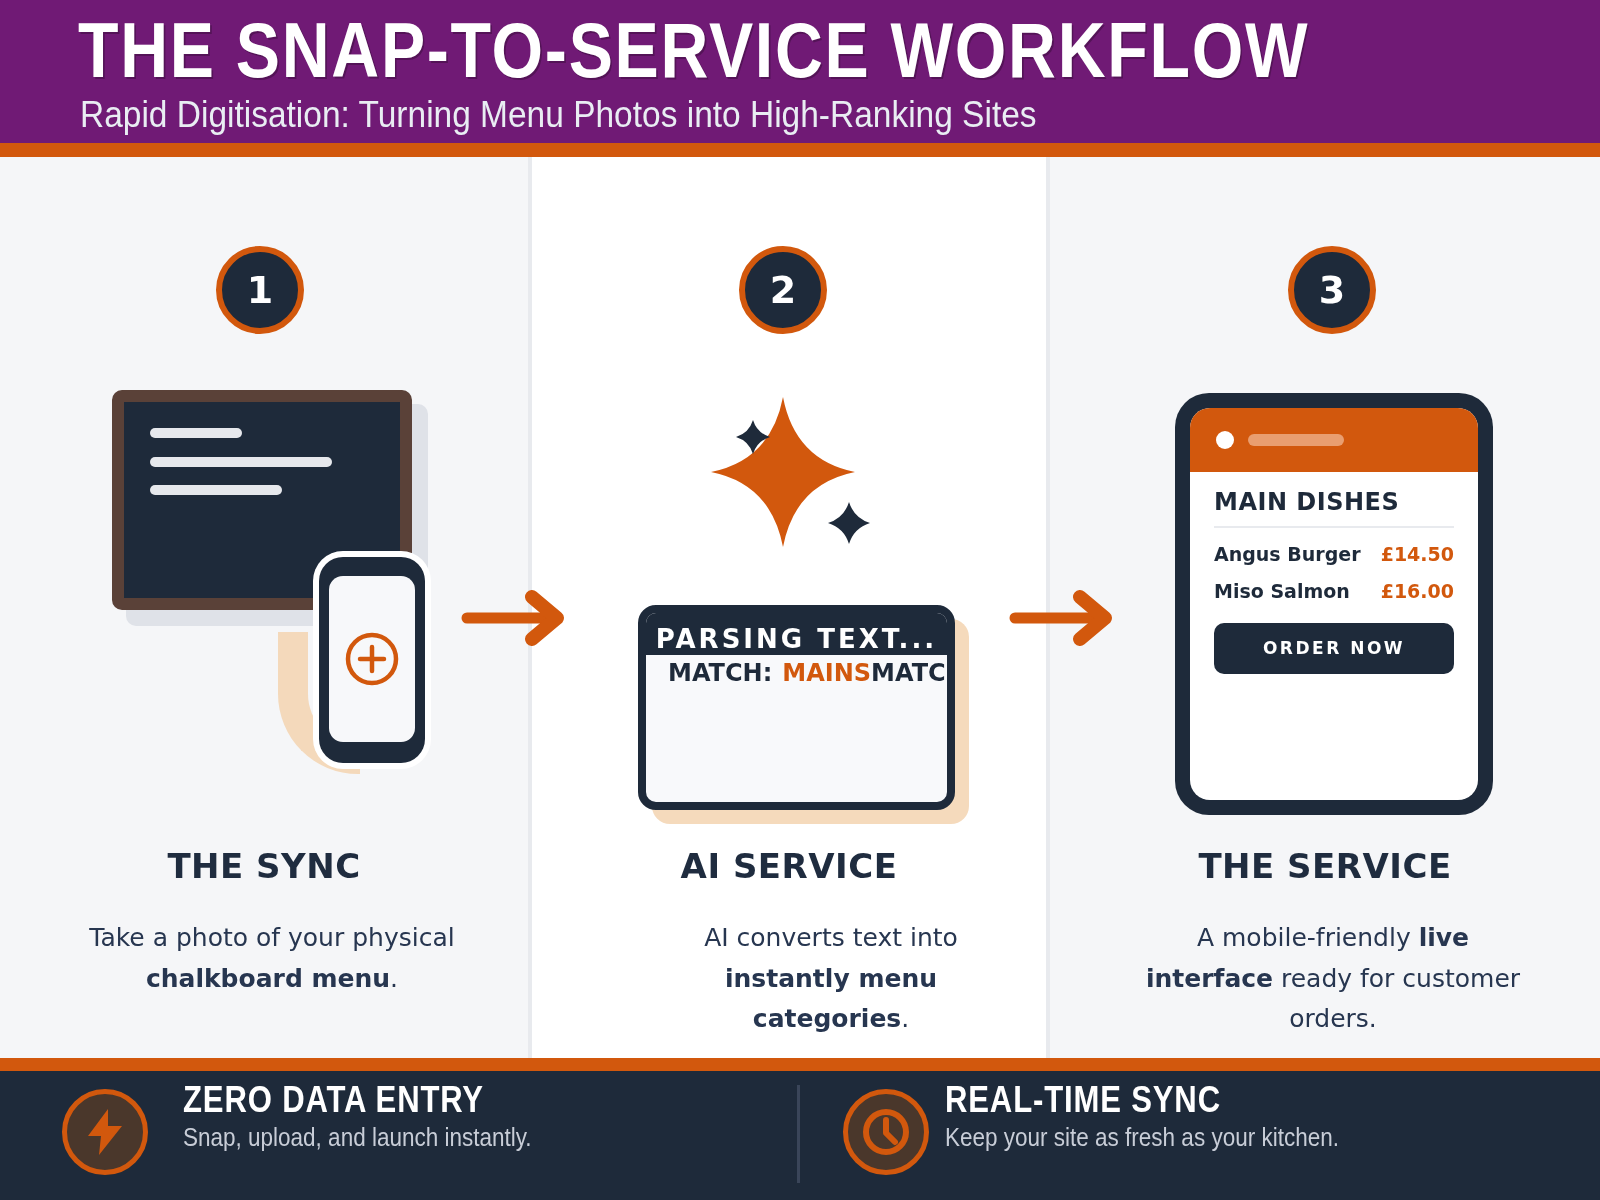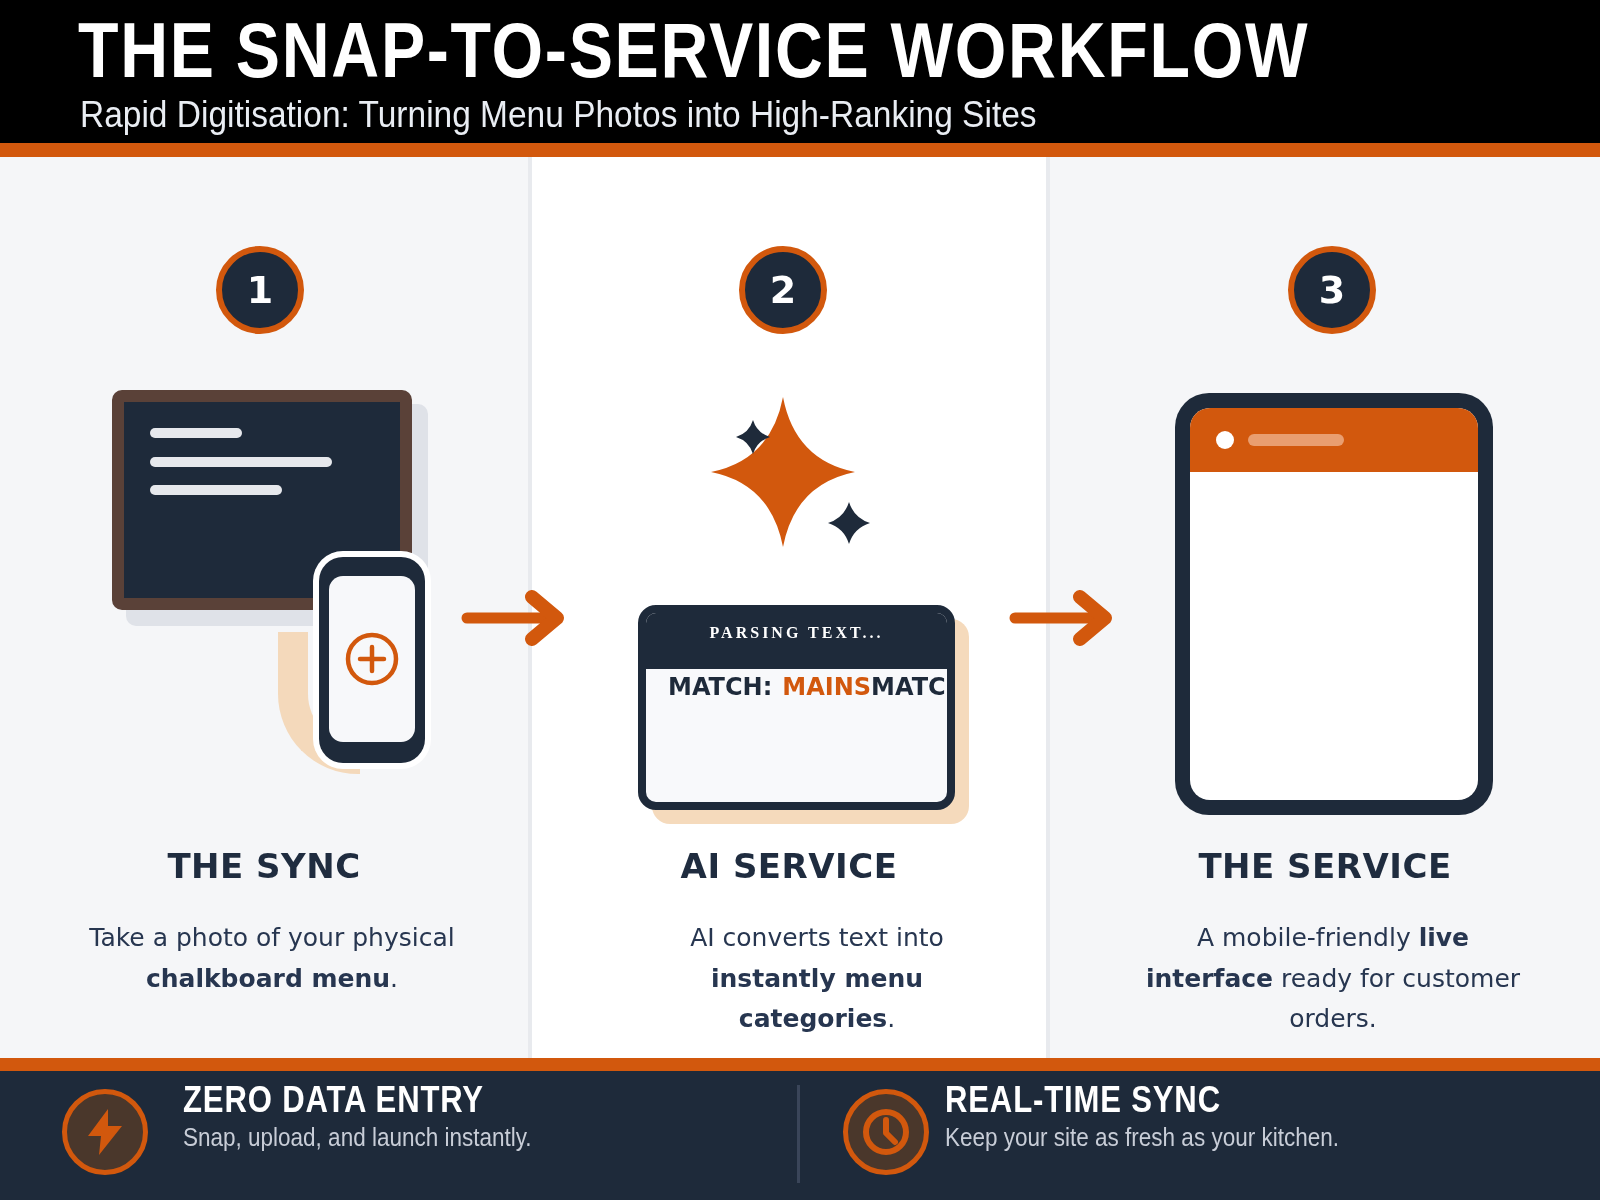--- a/index.html
+++ b/index.html
@@ -1,20 +1,20 @@
 <!DOCTYPE html>
 <html><head>
 <meta charset="utf-8">
 <style>
   html,body{margin:0;padding:0;background:#fff;}
   .page{position:relative;width:1600px;height:1200px;overflow:hidden;
         font-family:"DejaVu Sans",sans-serif;background:#fff;}
 
   
-  .header{position:absolute;left:0;top:0;width:1600px;height:143px;background:#000000;text-align:center;}
+  .header{position:absolute;left:0;top:0;width:1600px;height:143px;background:#701a75;text-align:center;}
   .header-title{position:absolute;left:78px;top:10px;margin:0;white-space:nowrap;
     font-family:"Liberation Sans",sans-serif;font-weight:700;font-size:78px;line-height:1.05;
     letter-spacing:2px;color:#ffffff;transform:scaleX(.85);transform-origin:left top;
     text-shadow:2px 2px 0 rgba(0,0,0,.25);}
   .header-subtitle{position:absolute;left:80px;top:94px;margin:0;white-space:nowrap;
     font-family:"Liberation Sans",sans-serif;font-weight:400;font-size:36px;color:#e9edf3;
     transform:scaleX(.93);transform-origin:left top;}
   .header-rule{position:absolute;left:0;top:143px;width:1600px;height:14px;background:#d2580d;}
 
   
@@ -54,21 +54,21 @@
   .arrow.a1{left:460px;top:588px;} .arrow.a2{left:1008px;top:588px;}
 
   
   .sparkles{position:absolute;left:695px;top:390px;width:185px;height:170px;}
   .card-shadow{position:absolute;left:652px;top:619px;width:317px;height:205px;
     background:#f5dabc;border-radius:18px;}
   .parse-card{position:absolute;left:638px;top:605px;width:317px;height:205px;box-sizing:border-box;
     background:#f8f9fb;border:8px solid #1e2a3a;border-radius:18px;overflow:hidden;
     display:flex;flex-direction:column;}
   .parse-head{background:#1e2a3a;color:#fff;text-align:center;font-weight:700;
-    font-size:16px;letter-spacing:3px;padding:11px 0 27px;font-family:Liberation Serif, serif;}
+    font-size:26px;letter-spacing:3px;padding:11px 0 1px;}
   .parse-body{flex:1;display:flex;justify-content:space-evenly;padding:4px 22px;}
   .match-row{font-size:24px;font-weight:700;color:#1e2a3a;white-space:nowrap;}
   .match-value{color:#d2580d;margin-left:10px;}
   .parse-divider{height:2px;background:#dadde2;}
 
   
   .phone3{position:absolute;left:1175px;top:393px;width:318px;height:422px;box-sizing:border-box;
     background:#1e2a3a;border-radius:34px;padding:15px;}
   .phone3-screen{width:100%;height:100%;background:#ffffff;border-radius:20px;overflow:hidden;
     display:flex;flex-direction:column;}
@@ -83,21 +83,21 @@
   .menu-name{color:#1e2a3a;} .menu-price{color:#d2580d;}
   .order-btn{margin-top:21px;background:#1e2a3a;color:#ffffff;text-align:center;border-radius:10px;
     padding:15px 0 16px;font-weight:700;font-size:17px;letter-spacing:2.5px;cursor:pointer;}
 
   
   .step-title{position:absolute;top:846px;margin:0;text-align:center;
     font-size:34px;font-weight:700;color:#1f2c3f;letter-spacing:.5px;}
   .st1{left:0;width:528px;} .st2{left:532px;width:514px;} .st3{left:1050px;width:550px;}
   .step-desc{position:absolute;top:910px;margin:8px;text-align:center;
     font-size:25px;line-height:1.62;color:#273650;}
-  .sd1{left:34px;width:460px;} .sd2{left:612px;width:394px;} .sd3{left:1075px;width:500px;}
+  .sd1{left:34px;width:460px;} .sd2{left:626px;width:394px;} .sd3{left:1075px;width:500px;}
   .step-desc strong{font-weight:700;}
 
   
   .footer-rule{position:absolute;left:0;top:1058px;width:1600px;height:13px;background:#d2580d;}
   .footer{position:absolute;left:0;top:1071px;width:1600px;height:129px;background:#1e2a3a;}
   .f-circle{position:absolute;width:76px;height:76px;border-radius:50%;box-sizing:content-box;
     border:5px solid #d2580d;background:#4a372b;display:flex;align-items:center;justify-content:center;}
   .fc1{left:62px;top:1089px;} .fc2{left:843px;top:1089px;}
   .f-title{position:absolute;top:1079px;margin:0;white-space:nowrap;
     font-family:"Liberation Sans",sans-serif;font-weight:700;font-size:37px;letter-spacing:1px;
@@ -180,20 +180,32 @@
       </div>
     </div>
   </div>
 
   <div class="phone3">
     <div class="phone3-screen">
       <div class="p3-header">
         <div class="p3-dot"></div>
         <div class="p3-line"></div>
       </div>
+      <div class="p3-body">
+        <div class="p3-title">MAIN DISHES</div>
+        <div class="menu-row">
+          <span class="menu-name">Angus Burger</span>
+          <span class="menu-price">£14.50</span>
+        </div>
+        <div class="menu-row">
+          <span class="menu-name">Miso Salmon</span>
+          <span class="menu-price">£16.00</span>
+        </div>
+        <div class="order-btn">ORDER NOW</div>
+      </div>
     </div>
   </div>
 
   <h2 class="step-title st1">THE SYNC</h2>
   <h2 class="step-title st2">AI SERVICE</h2>
   <h2 class="step-title st3">THE SERVICE</h2>
   <p class="step-desc sd1"><span>Take a photo of your physical</span><br><strong>chalkboard menu</strong><span>.</span></p>
   <p class="step-desc sd2"><span>AI converts text into</span><br><strong>instantly menu</strong><br><strong>categories</strong><span>.</span></p>
   <p class="step-desc sd3"><span>A mobile-friendly </span><strong>live</strong><br><strong>interface</strong><span> ready for customer</span><br><span>orders.</span></p>
 

